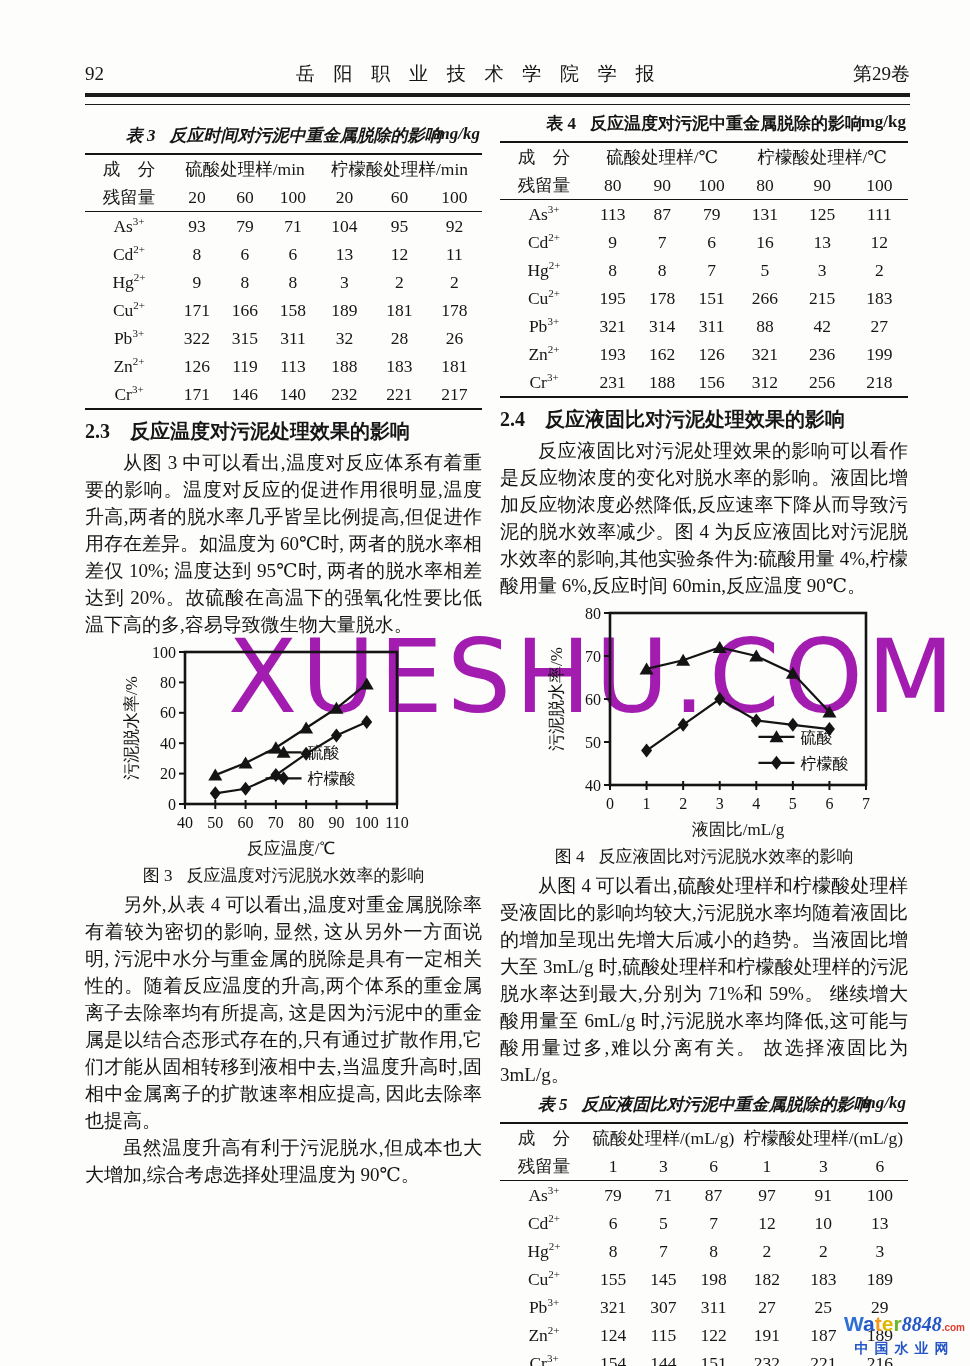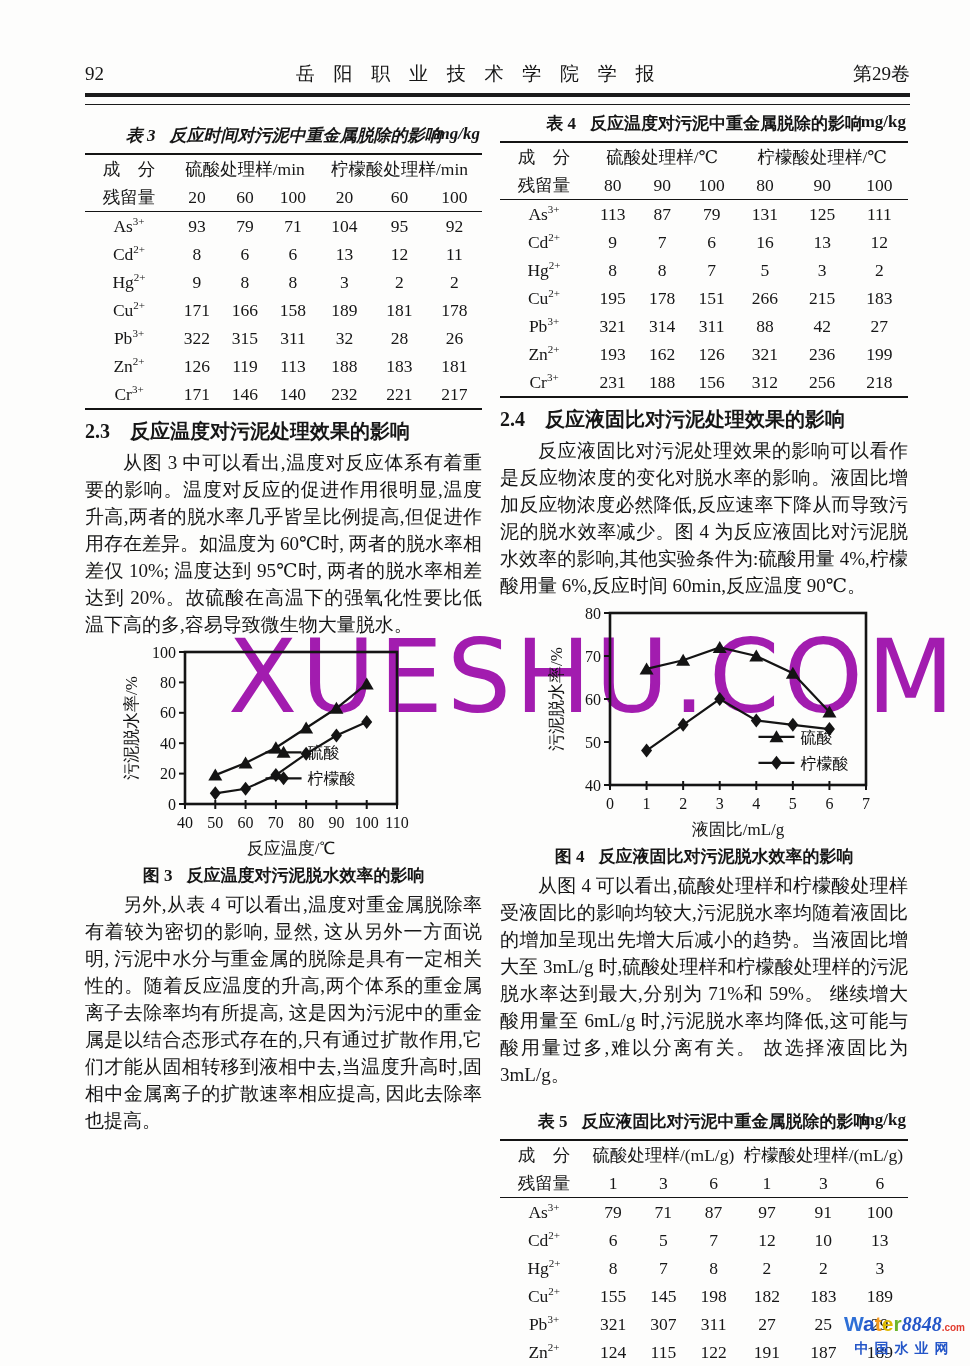--- a/index.html
+++ b/index.html
@@ -24,21 +24,21 @@
   thead tr:last-child th{border-bottom:1.6px solid #141414;}
   th,td{font-weight:400;text-align:center;padding:2.5px 0;font-size:17.5px;line-height:23px;}
   th.lead,td.lead{width:88px;}
   sup{font-size:11px;line-height:0;}
   .sec-head{font-size:20px;font-weight:700;margin:8px 0 4px;}
   p.body-par{margin:0;font-size:19px;line-height:27px;text-align:justify;text-indent:2em;}
   .chart-wrap{margin:4px 0 0 0;}
   .chart svg{display:block;}
   .fig3 .chart{margin-left:38px;}
   .fig4 .chart{margin-left:48px;}
-  .fig-cap{display:flex;justify-content:center;gap:14px;font-weight:700;font-size:17px;
+  .fig-cap{display:flex;justify-content:center;gap:14px;font-weight:400;font-size:17px;
        margin:2px 0 4px;text-align:right;}
   .tk{stroke:#141414;stroke-width:2;}
   .box{fill:none;stroke:#141414;stroke-width:2.6;}
   .ln{fill:none;stroke:#141414;stroke-width:2.2;}
   .mkf{fill:#141414;stroke:none;}
   .tl{font:16px "Liberation Serif",serif;fill:#141414;}
   .xl{font:17px "Liberation Serif",serif;fill:#141414;}
   .logo{position:absolute;right:5px;bottom:8px;z-index:2;text-align:center;
        font-family:"Liberation Sans","DejaVu Sans",sans-serif;}
   .logo-top{font-size:21px;font-weight:700;line-height:22px;white-space:nowrap;}
@@ -207,20 +207,21 @@
           <text x="168" y="212" text-anchor="middle" class="xl">反应温度/℃</text>
         </svg>
       </div>
     <div class="fig-cap">
       <span>图 3</span>
       <span>反应温度对污泥脱水效率的影响</span>
     </div>
   </div>
 
   <p class="body-par">另外,从表 4 可以看出,温度对重金属脱除率有着较为密切的影响, 显然, 这从另外一方面说明, 污泥中水分与重金属的脱除是具有一定相关性的。随着反应温度的升高,两个体系的重金属离子去除率均有所提高, 这是因为污泥中的重金属是以结合态形式存在的,只有通过扩散作用,它们才能从固相转移到液相中去,当温度升高时,固相中金属离子的扩散速率相应提高, 因此去除率也提高。</p>
+  <p class="body-par">虽然温度升高有利于污泥脱水,但成本也大大增加,综合考虑选择处理温度为 90℃。</p>
 </div>
 
 <div class="col col-right">
   <div class="tbl-cap" style="margin-top:6px;">
     <span>表 4</span>
     <span>反应温度对污泥中重金属脱除的影响</span>
     <span class="unit">/mg/kg</span>
   </div>
   <table>
     <thead>
@@ -364,21 +365,21 @@
         </svg>
       </div>
     <div class="fig-cap">
       <span>图 4</span>
       <span>反应液固比对污泥脱水效率的影响</span>
     </div>
   </div>
 
   <p class="body-par">从图 4 可以看出,硫酸处理样和柠檬酸处理样受液固比的影响均较大,污泥脱水率均随着液固比的增加呈现出先增大后减小的趋势。当液固比增大至 3mL/g 时,硫酸处理样和柠檬酸处理样的污泥脱水率达到最大,分别为 71%和 59%。 继续增大酸用量至 6mL/g 时,污泥脱水率均降低,这可能与酸用量过多,难以分离有关。 故选择液固比为 3mL/g。</p>
 
-  <div class="tbl-cap" style="margin-top:22px;">
+  <div class="tbl-cap" style="margin-top:5px;font-style:italic;">
     <span>表 5</span>
     <span>反应液固比对污泥中重金属脱除的影响</span>
     <span class="unit">/mg/kg</span>
   </div>
   <table>
     <thead>
       <tr>
         <th class="lead">成　分</th>
         <th colspan="3">硫酸处理样/(mL/g)</th>
         <th colspan="3">柠檬酸处理样/(mL/g)</th>

